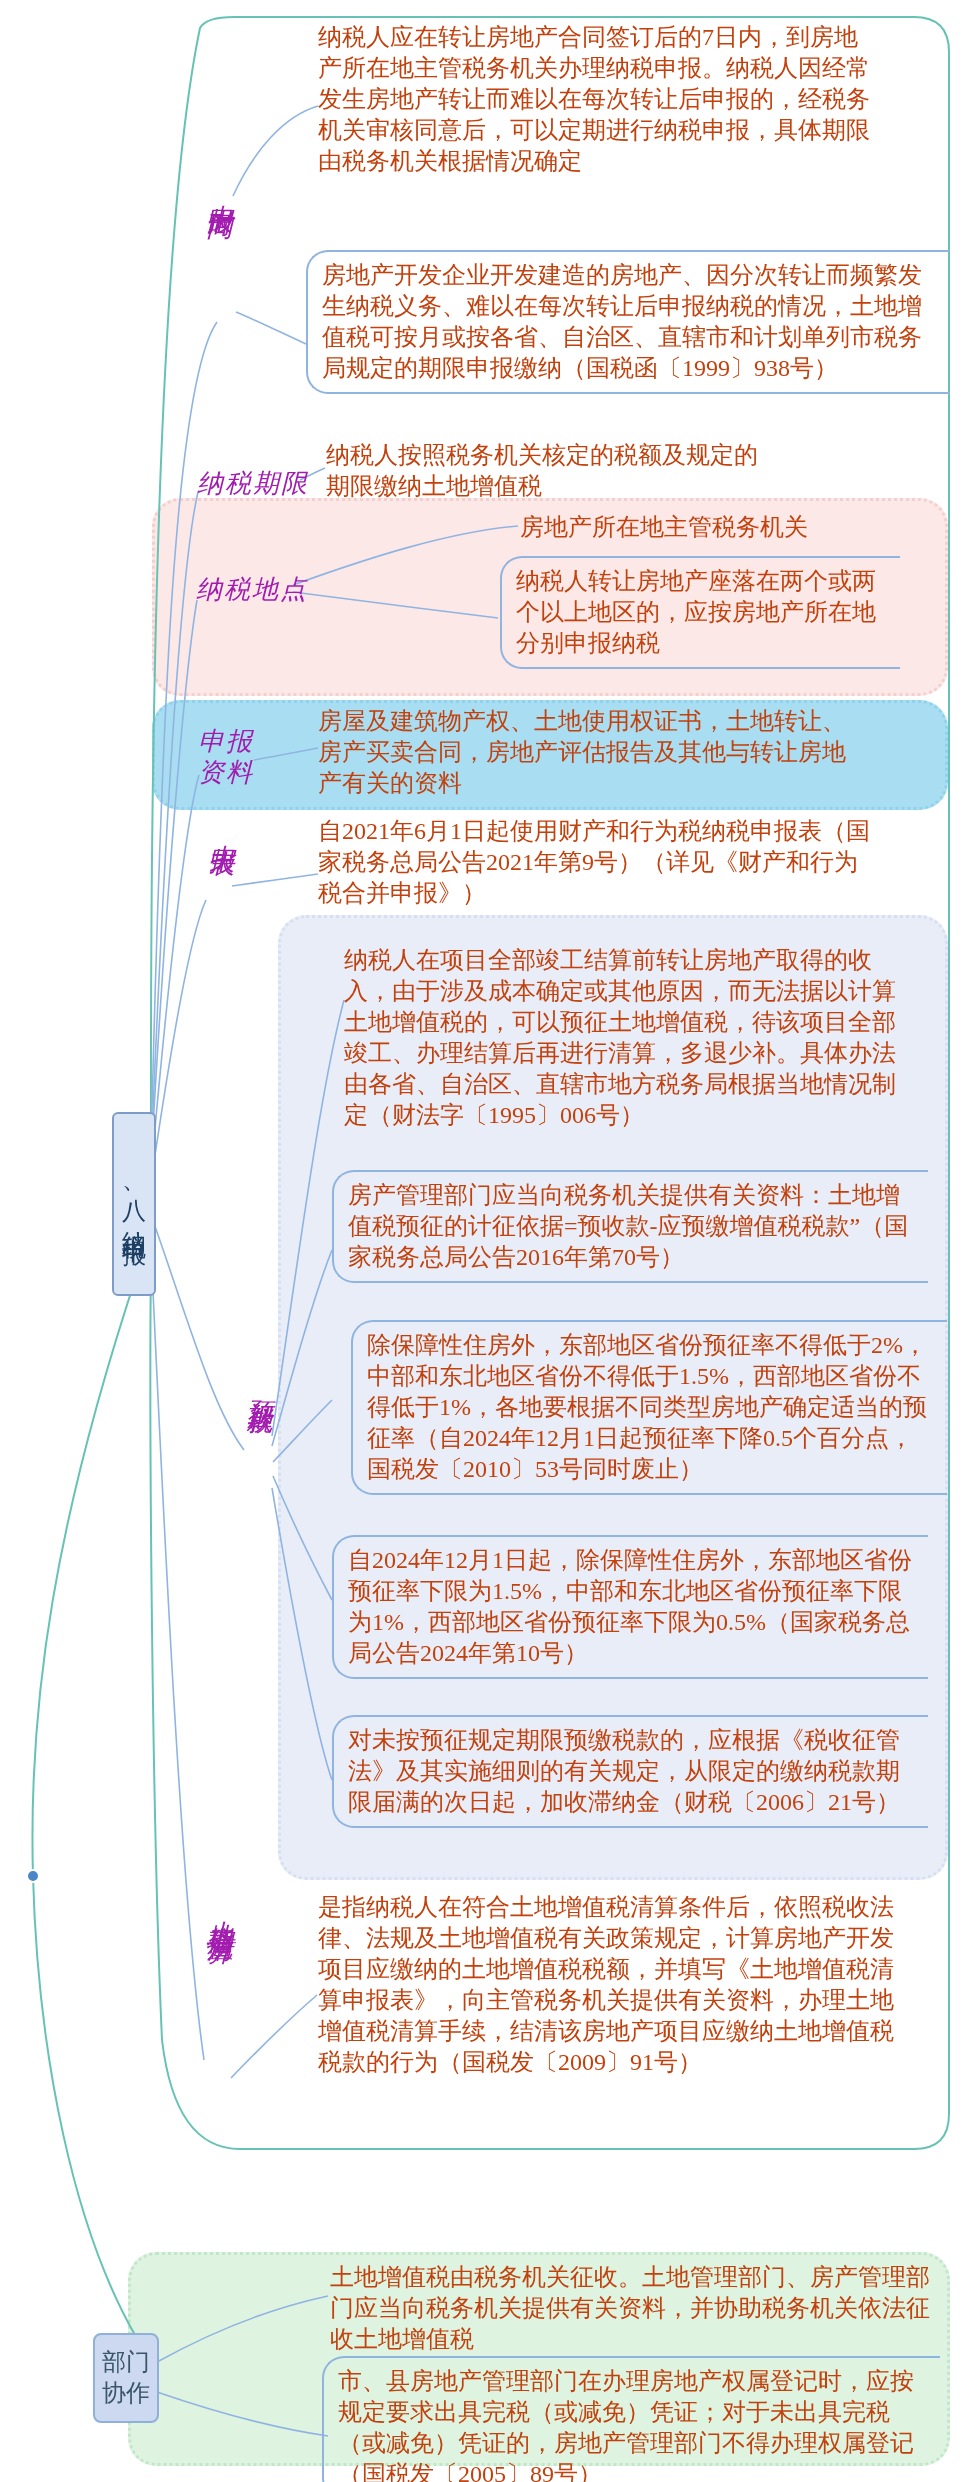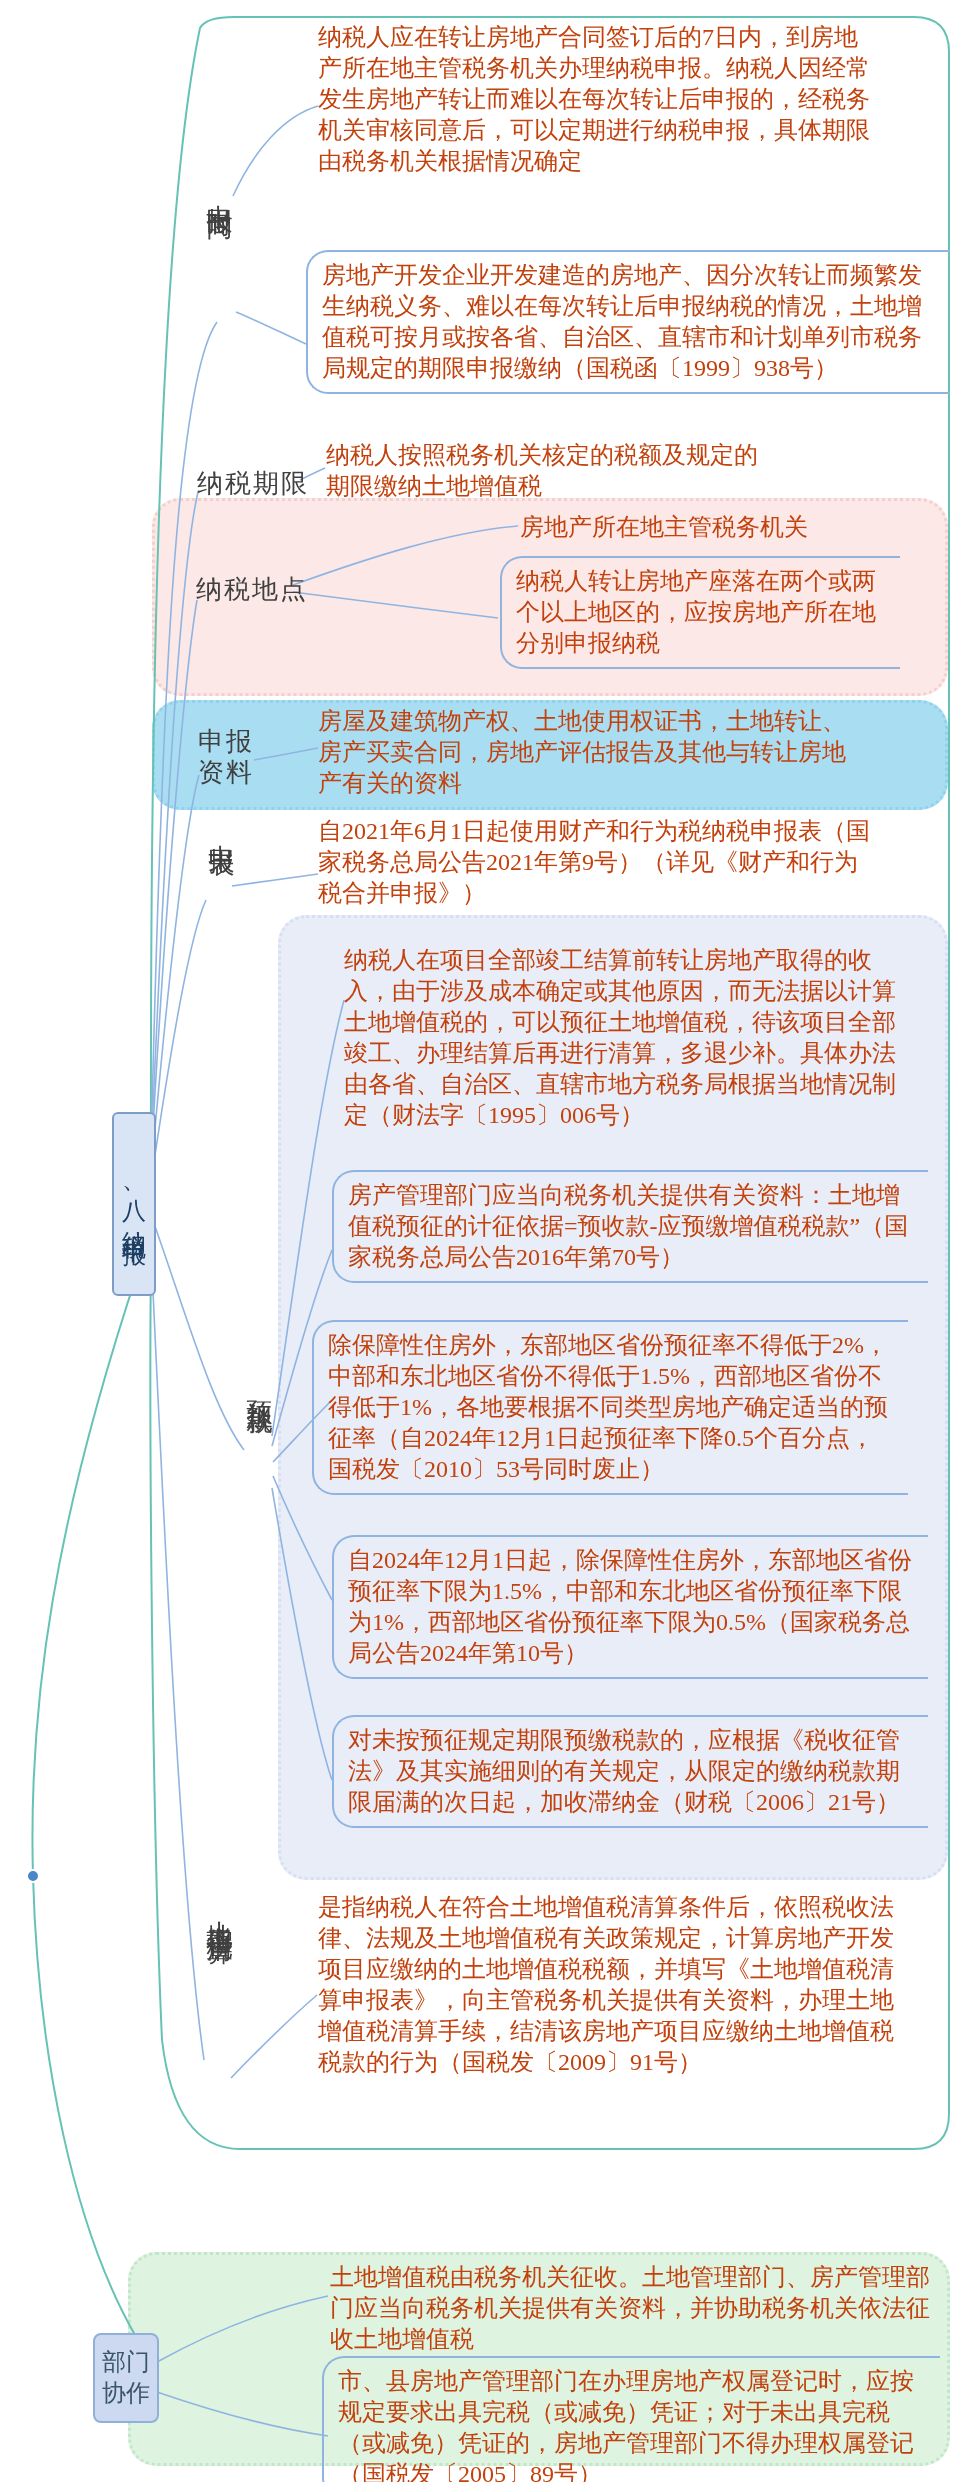--- a/index.html
+++ b/index.html
@@ -7,21 +7,21 @@
     position:relative;width:966px;height:2482px;background:#fff;overflow:hidden;
     font-family:"Liberation Serif","DejaVu Serif",serif;color:#141414;
   }
   svg.links{position:absolute;left:0;top:0;width:966px;height:2482px;pointer-events:none;}
   .abs{position:absolute;}
   .note{font-size:24px;line-height:31px;color:#c2410c;}
   .note-box{
     border:2px solid #8fb4e0;border-right:0;
     border-radius:22px 0 0 22px;padding:8px 14px;background:transparent;
   }
-  .lbl{font-size:26px;color:#404040;letter-spacing:2px;}
+  .lbl{font-size:26px;color:#a21caf;letter-spacing:2px;font-style:italic;}
   .vlbl{writing-mode:vertical-rl;text-orientation:upright;letter-spacing:3px;}
   .blob{border-radius:28px;box-sizing:border-box;}
   .blob-pink{background:#fce9e7;border:3px dotted #f3cfcd;}
   .blob-blue{background:#a9def2;border:3px dotted #8fd2ee;}
   .blob-lav{background:#e9edf8;border:3px dotted #d7dff2;}
   .blob-green{background:#def3e0;border:3px dotted #c2e7c8;}
   .rootnode{
     writing-mode:vertical-rl;text-orientation:upright;
     background:#d9e5f5;border:2px solid #7e9cc8;border-radius:6px;
     color:#1d3f63;font-size:24px;letter-spacing:4px;
@@ -98,21 +98,21 @@
 
   <div class="abs lbl twolines" style="left:198px;top:726px;width:58px;">申报资料</div>
   <div class="abs note" style="left:318px;top:706px;width:540px;">房屋及建筑物产权、土地使用权证书，土地转让、房产买卖合同，房地产评估报告及其他与转让房地产有关的资料</div>
 
   <div class="abs lbl vlbl" style="left:204px;top:824px;height:100px;">申报表</div>
   <div class="abs note" style="left:318px;top:816px;width:560px;">自2021年6月1日起使用财产和行为税纳税申报表（国家税务总局公告2021年第9号）（详见《财产和行为税合并申报》）</div>
 
   <div class="abs lbl vlbl" style="left:242px;top:1380px;height:150px;">预征税款</div>
   <div class="abs note" style="left:344px;top:945px;width:560px;">纳税人在项目全部竣工结算前转让房地产取得的收入，由于涉及成本确定或其他原因，而无法据以计算土地增值税的，可以预征土地增值税，待该项目全部竣工、办理结算后再进行清算，多退少补。具体办法由各省、自治区、直辖市地方税务局根据当地情况制定（财法字〔1995〕006号）</div>
   <div class="abs note note-box" style="left:332px;top:1170px;width:566px;">房产管理部门应当向税务机关提供有关资料：土地增值税预征的计征依据=预收款-应预缴增值税税款”（国家税务总局公告2016年第70号）</div>
-  <div class="abs note note-box" style="left:312px;top:1320px;width:566px;">除保障性住房外，东部地区省份预征率不得低于2%，中部和东北地区省份不得低于1.5%，西部地区省份不得低于1%，各地要根据不同类型房地产确定适当的预征率（自2024年12月1日起预征率下降0.5个百分点，国税发〔2010〕53号同时废止）</div>
+  <div class="abs note note-box" style="left:351px;top:1320px;width:566px;">除保障性住房外，东部地区省份预征率不得低于2%，中部和东北地区省份不得低于1.5%，西部地区省份不得低于1%，各地要根据不同类型房地产确定适当的预征率（自2024年12月1日起预征率下降0.5个百分点，国税发〔2010〕53号同时废止）</div>
   <div class="abs note note-box" style="left:332px;top:1535px;width:566px;">自2024年12月1日起，除保障性住房外，东部地区省份预征率下限为1.5%，中部和东北地区省份预征率下限为1%，西部地区省份预征率下限为0.5%（国家税务总局公告2024年第10号）</div>
   <div class="abs note note-box" style="left:332px;top:1715px;width:566px;">对未按预征规定期限预缴税款的，应根据《税收征管法》及其实施细则的有关规定，从限定的缴纳税款期限届满的次日起，加收滞纳金（财税〔2006〕21号）</div>
 
   <div class="abs lbl vlbl" style="left:202px;top:1900px;height:250px;">土地增值税清算</div>
   <div class="abs note" style="left:318px;top:1892px;width:588px;">是指纳税人在符合土地增值税清算条件后，依照税收法律、法规及土地增值税有关政策规定，计算房地产开发项目应缴纳的土地增值税税额，并填写《土地增值税清算申报表》，向主管税务机关提供有关资料，办理土地增值税清算手续，结清该房地产项目应缴纳土地增值税税款的行为（国税发〔2009〕91号）</div>
 
   <div class="abs deptnode" style="left:93px;top:2333px;width:62px;height:86px;">
     <span class="twolines" style="display:block;width:52px;">部门协作</span>
   </div>
   <div class="abs note" style="left:330px;top:2262px;width:600px;">土地增值税由税务机关征收。土地管理部门、房产管理部门应当向税务机关提供有关资料，并协助税务机关依法征收土地增值税</div>

